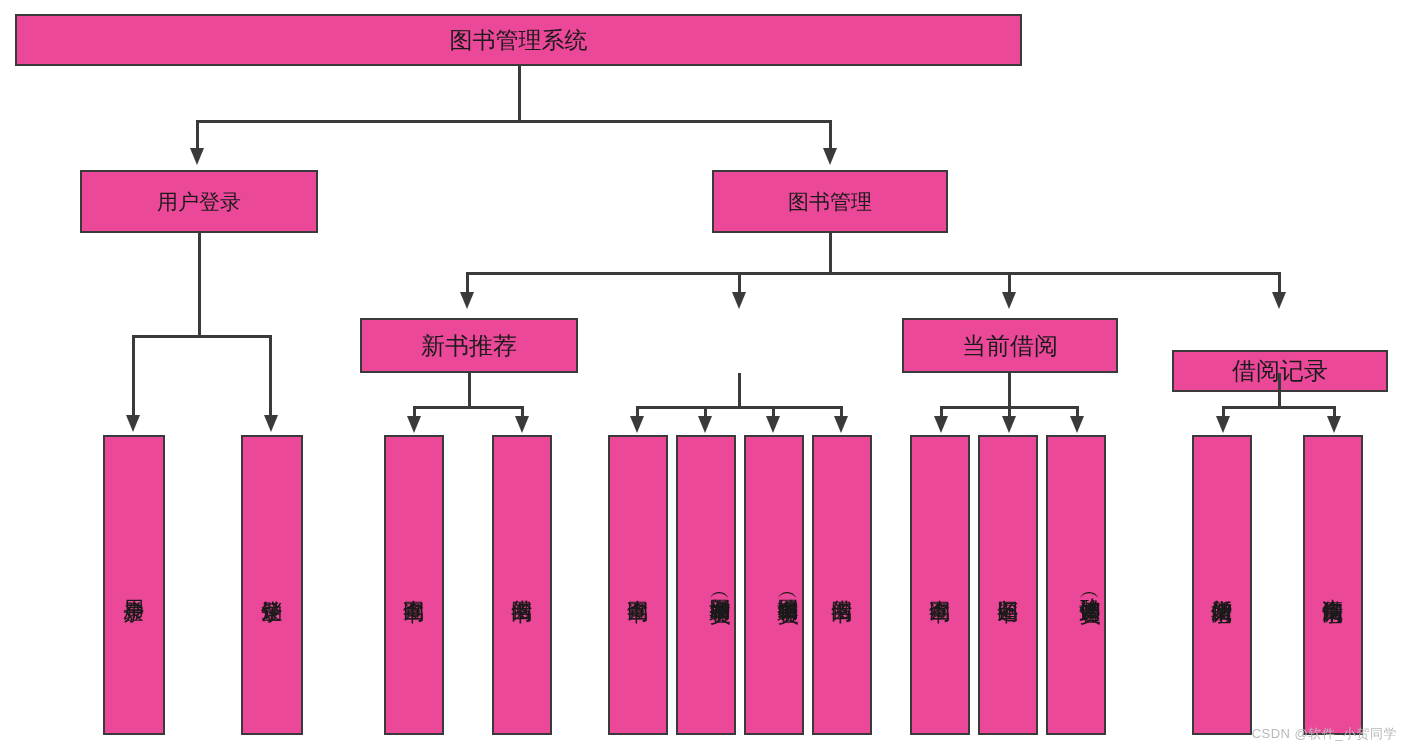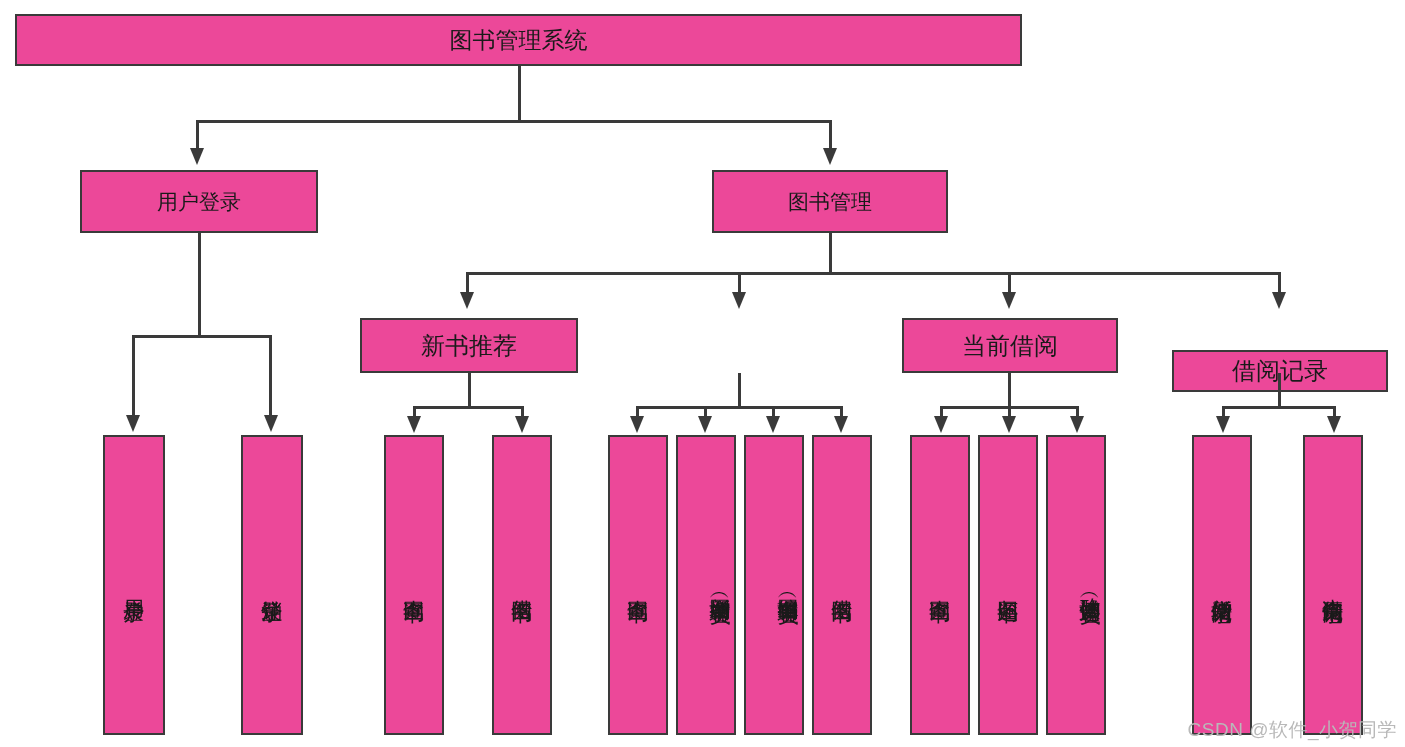--- a/index.html
+++ b/index.html
@@ -71,21 +71,21 @@
     height: 0;
     border-left: 7px solid transparent;
     border-right: 7px solid transparent;
     border-top: 17px solid #3a3a3a;
   }
   
   #watermark {
     position: absolute;
     right: 8px;
     bottom: 4px;
-    font-size: 19px;
+    font-size: 13px;
     color: #b9b9b9;
     letter-spacing: 0.5px;
     white-space: nowrap;
   }
 </style>
 </head>
 <body>
 
 <div id="canvas">
 

